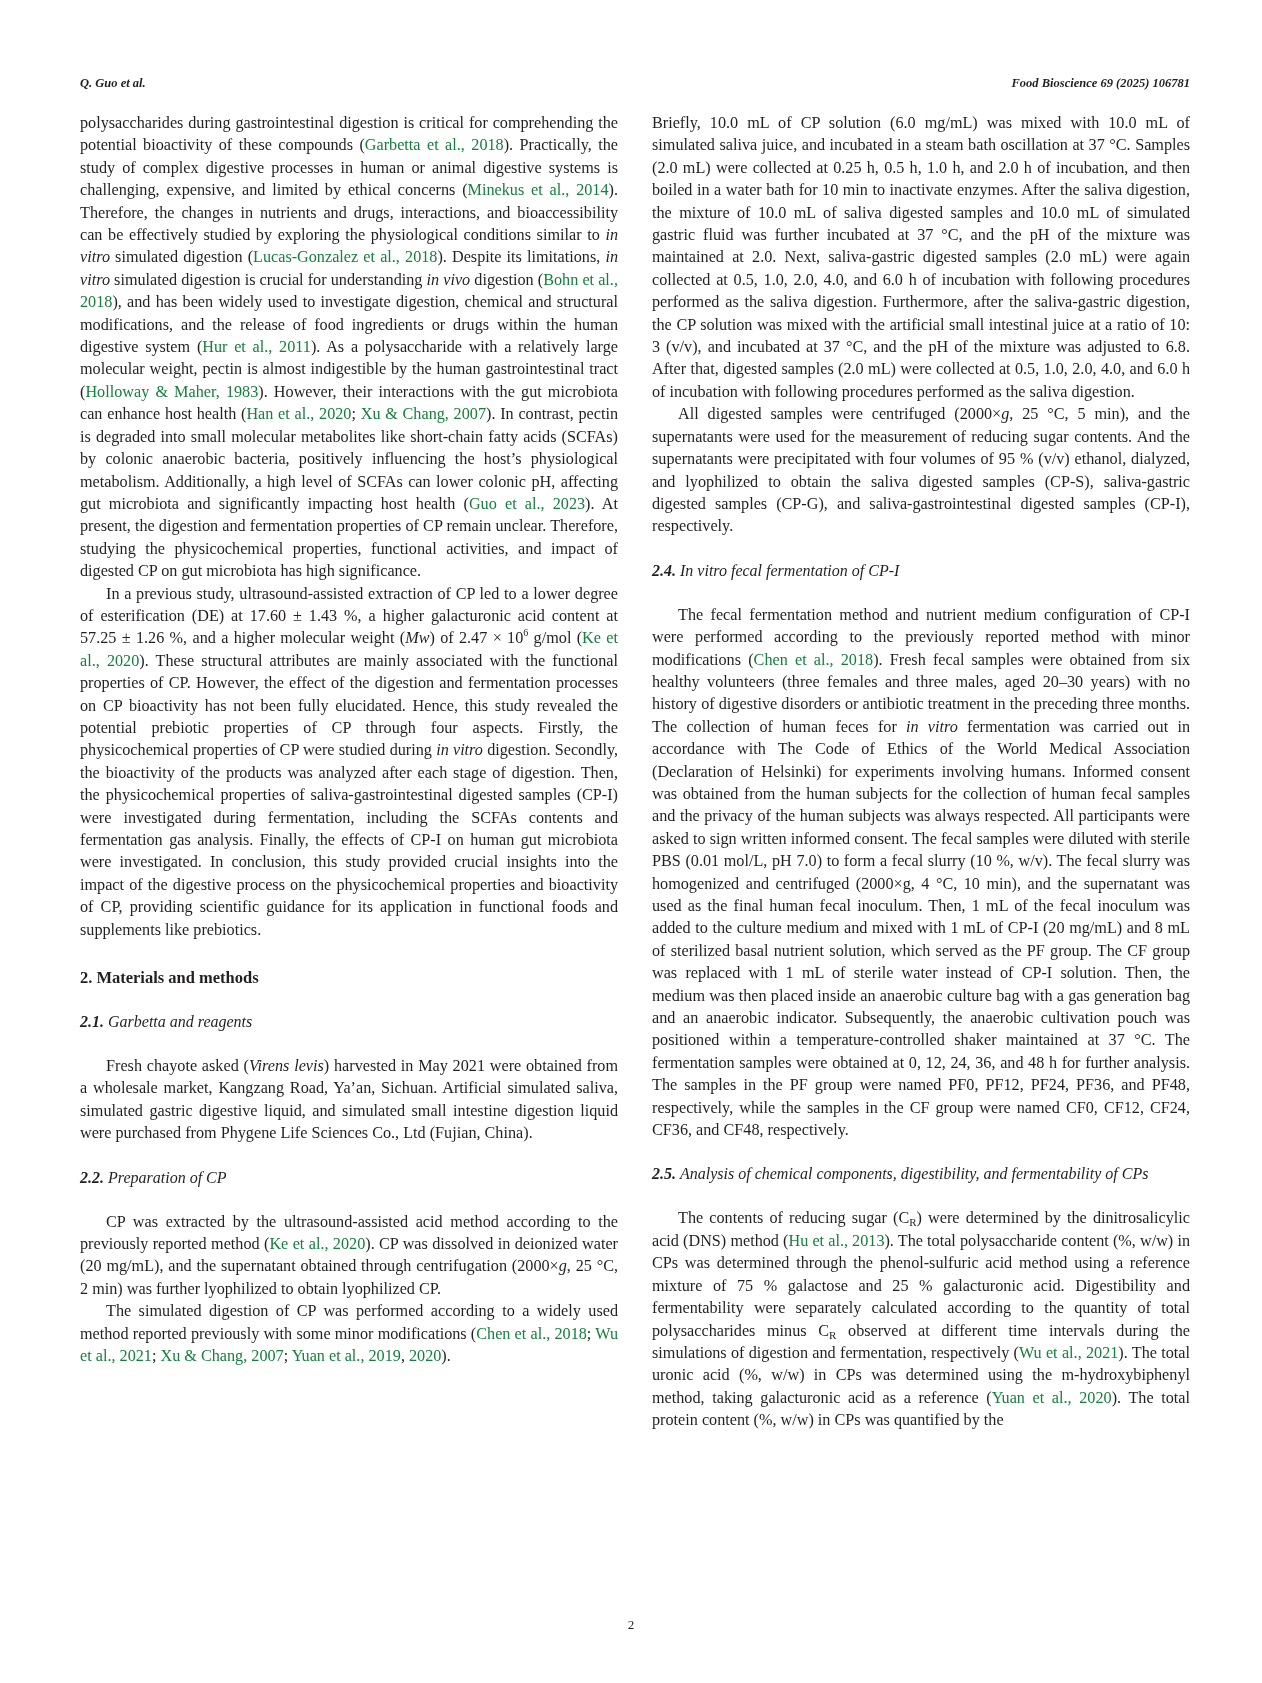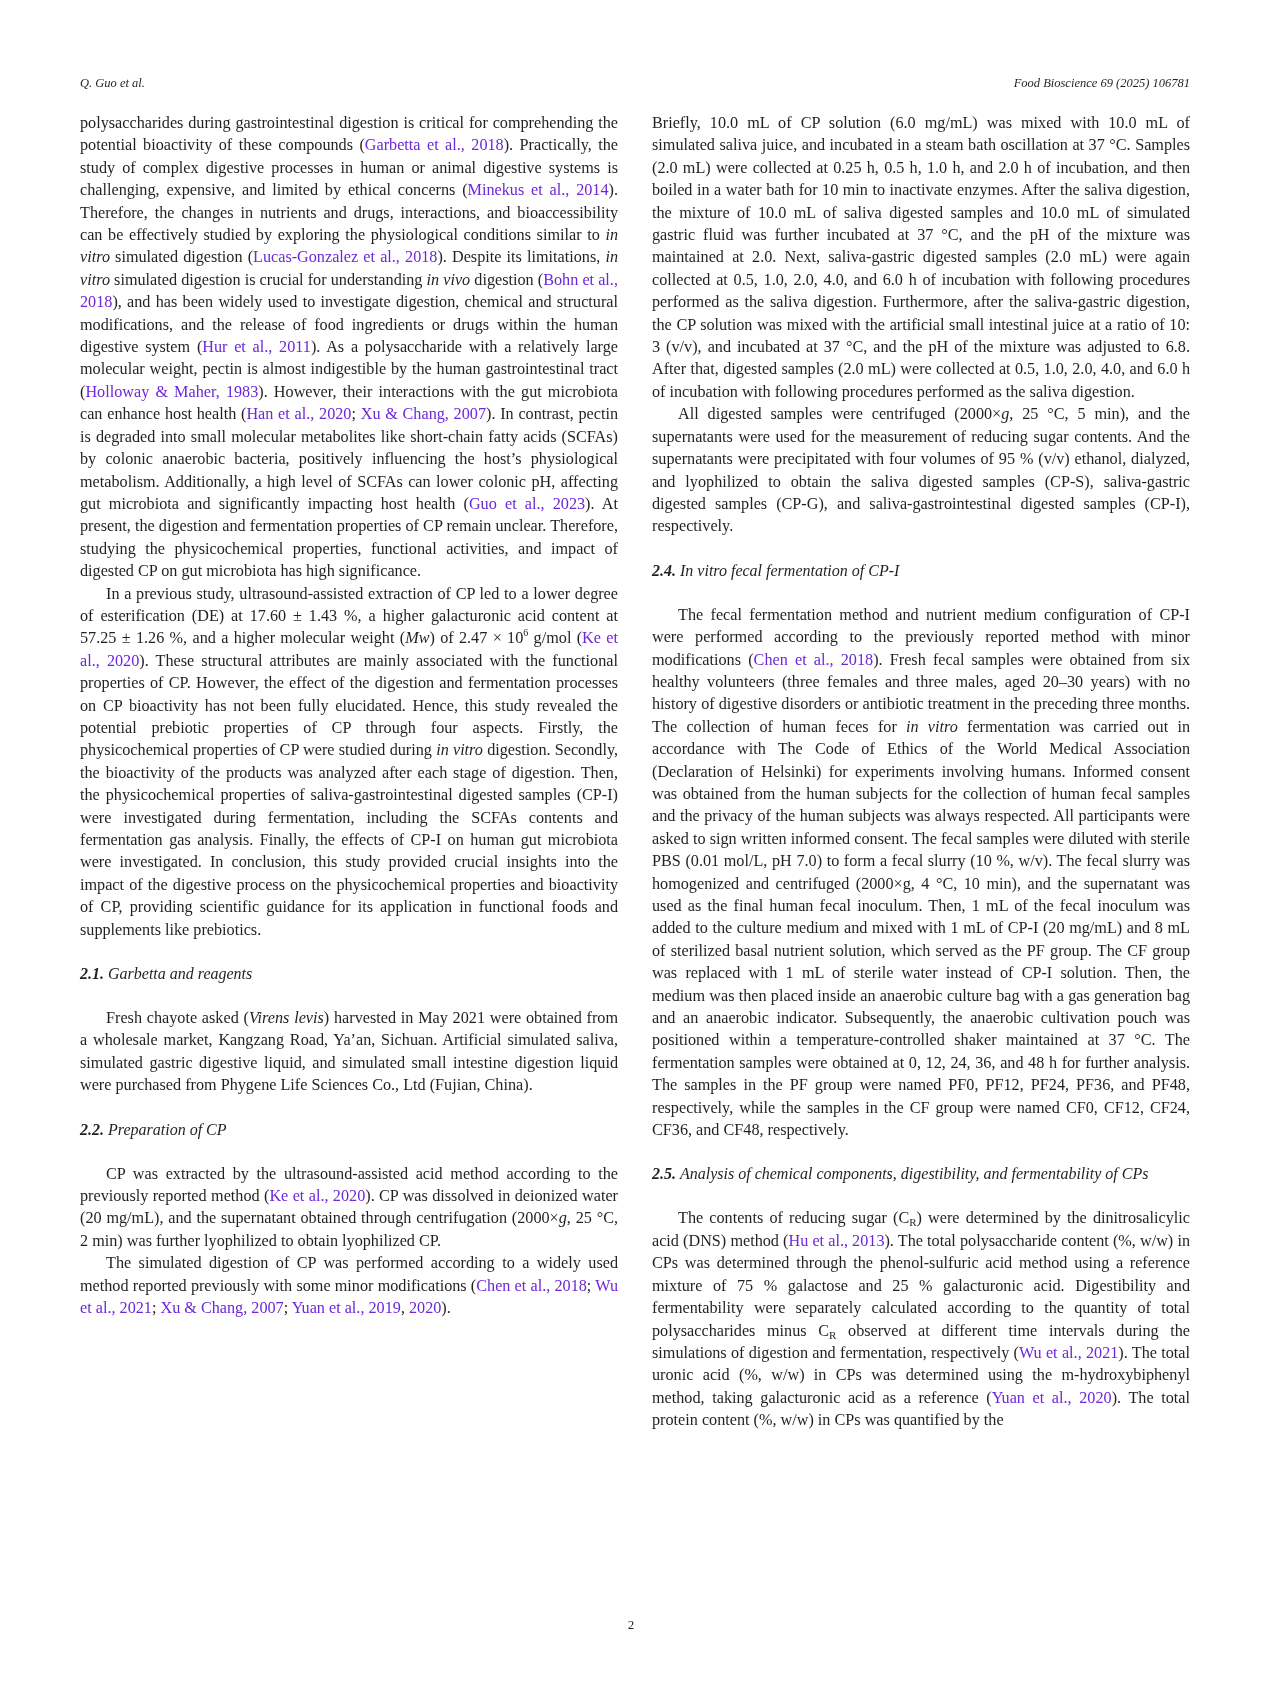--- a/index.html
+++ b/index.html
@@ -1,44 +1,45 @@
 <!DOCTYPE html>
 <html><head>
 <meta charset="utf-8">
 <style>
   html, body { margin: 0; padding: 0; background: #ffffff; }
   body { width: 1262px; height: 1683px; position: relative; overflow: hidden;
          font-family: "Liberation Serif", "DejaVu Serif", serif; color: #231f20; }
-  .running-head { position: absolute; top: 76px; font-style: italic; font-size: 12.5px; color: #231f20; }
+  .running-head { position: absolute; top: 76px; font-style: italic; font-size: 12.5px; color: #231f20; font-weight: bold; }
   .rh-left { left: 80px; }
   .rh-right { right: 72px; text-align: center; }
   .col { position: absolute; top: 112px; width: 538px; font-size: 16.2px; line-height: 22.4px; text-align: justify; hyphens: manual; }
   .col-left { left: 80px; }
   .col-right { left: 652px; }
   p { margin: 0; }
   p.indent { text-indent: 26px; }
-  .cite { color: #6d28d9; }
+  .cite { color: #15803d; }
   .sec-h { font-weight: bold; font-size: 16.5px; margin: 22px 0 0 0; line-height: 22px; }
   .subsec-h { font-style: italic; font-size: 16px; margin: 22px 0 22px 0; line-height: 22px; }
   .num { display: inline-block; margin-right: 4px; font-weight: bold; }
   .page-number { position: absolute; top: 1617px; left: 0; width: 1262px; text-align: center; font-size: 13px; }
   sup { font-size: 10px; vertical-align: 7px; line-height: 0; }
   sub { font-size: 11px; vertical-align: -3px; line-height: 0; }
 </style>
 </head>
 <body>
 
 <div class="running-head rh-left">Q. Guo et al.</div>
 <div class="running-head rh-right">Food Bioscience 69 (2025) 106781</div>
 
 <div class="col col-left">
   <p><span>polysaccharides during gastrointestinal digestion is critical for com­prehending the potential bioactivity of these compounds (</span><a class="cite">Garbetta et al., 2018</a><span>). Practically, the study of complex digestive processes in human or animal digestive systems is challenging, expensive, and limited by ethical concerns (</span><a class="cite">Minekus et al., 2014</a><span>). Therefore, the changes in nutrients and drugs, interactions, and bioaccessibility can be effectively studied by exploring the physiological conditions similar to </span><i>in vitro</i><span> simulated digestion (</span><a class="cite">Lucas-Gonzalez et al., 2018</a><span>). Despite its lim­itations, </span><i>in vitro</i><span> simulated digestion is crucial for understanding </span><i>in vivo</i><span> digestion (</span><a class="cite">Bohn et al., 2018</a><span>), and has been widely used to investigate digestion, chemical and structural modifications, and the release of food ingredients or drugs within the human digestive system (</span><a class="cite">Hur et al., 2011</a><span>). As a polysaccharide with a relatively large molecular weight, pectin is almost indigestible by the human gastrointestinal tract (</span><a class="cite">Holloway &amp; Maher, 1983</a><span>). However, their interactions with the gut microbiota can enhance host health (</span><a class="cite">Han et al., 2020</a><span>; </span><a class="cite">Xu &amp; Chang, 2007</a><span>). In contrast, pectin is degraded into small molecular metabolites like short-chain fatty acids (SCFAs) by colonic anaerobic bacteria, positively influencing the host’s physiological metabolism. Addition­ally, a high level of SCFAs can lower colonic pH, affecting gut microbiota and significantly impacting host health (</span><a class="cite">Guo et al., 2023</a><span>). At present, the digestion and fermentation properties of CP remain unclear. Therefore, studying the physicochemical properties, functional activ­ities, and impact of digested CP on gut microbiota has high significance.</span></p>
 
   <p class="indent"><span>In a previous study, ultrasound-assisted extraction of CP led to a lower degree of esterification (DE) at 17.60 ± 1.43 %, a higher gal­acturonic acid content at 57.25 ± 1.26 %, and a higher molecular weight (</span><i>Mw</i><span>) of 2.47 × 10</span><sup>6</sup><span> g/mol (</span><a class="cite">Ke et al., 2020</a><span>). These structural attributes are mainly associated with the functional properties of CP. However, the effect of the digestion and fermentation processes on CP bioactivity has not been fully elucidated. Hence, this study revealed the potential prebiotic properties of CP through four aspects. Firstly, the physicochemical properties of CP were studied during </span><i>in vitro</i><span> digestion. Secondly, the bioactivity of the products was analyzed after each stage of digestion. Then, the physicochemical properties of saliva-gastrointestinal digested samples (CP-I) were investigated during fermentation, including the SCFAs contents and fermentation gas anal­ysis. Finally, the effects of CP-I on human gut microbiota were investi­gated. In conclusion, this study provided crucial insights into the impact of the digestive process on the physicochemical properties and bioac­tivity of CP, providing scientific guidance for its application in func­tional foods and supplements like prebiotics.</span></p>
 
+  <div class="sec-h" style="margin-top:26px"><span class="num">2.</span><span>Materials and methods</span></div>
 
   <div class="subsec-h"><span class="num">2.1.</span><span>Garbetta and reagents</span></div>
   <p class="indent"><span>Fresh chayote asked (</span><i>Virens levis</i><span>) harvested in May 2021 were ob­tained from a wholesale market, Kangzang Road, Ya’an, Sichuan. Arti­ficial simulated saliva, simulated gastric digestive liquid, and simulated small intestine digestion liquid were purchased from Phygene Life Sci­ences Co., Ltd (Fujian, China).</span></p>
 
   <div class="subsec-h"><span class="num">2.2.</span><span>Preparation of CP</span></div>
   <p class="indent"><span>CP was extracted by the ultrasound-assisted acid method according to the previously reported method (</span><a class="cite">Ke et al., 2020</a><span>). CP was dissolved in deionized water (20 mg/mL), and the supernatant obtained through centrifugation (2000×</span><i>g</i><span>, 25 °C, 2 min) was further lyophilized to obtain lyophilized CP.</span></p>
 
   <p class="indent"><span>The simulated digestion of CP was performed according to a widely used method reported previously with some minor modifications (</span><a class="cite">Chen et al., 2018</a><span>; </span><a class="cite">Wu et al., 2021</a><span>; </span><a class="cite">Xu &amp; Chang, 2007</a><span>; </span><a class="cite">Yuan et al., 2019</a><span>, </span><a class="cite">2020</a><span>).</span></p>
 </div>
 

